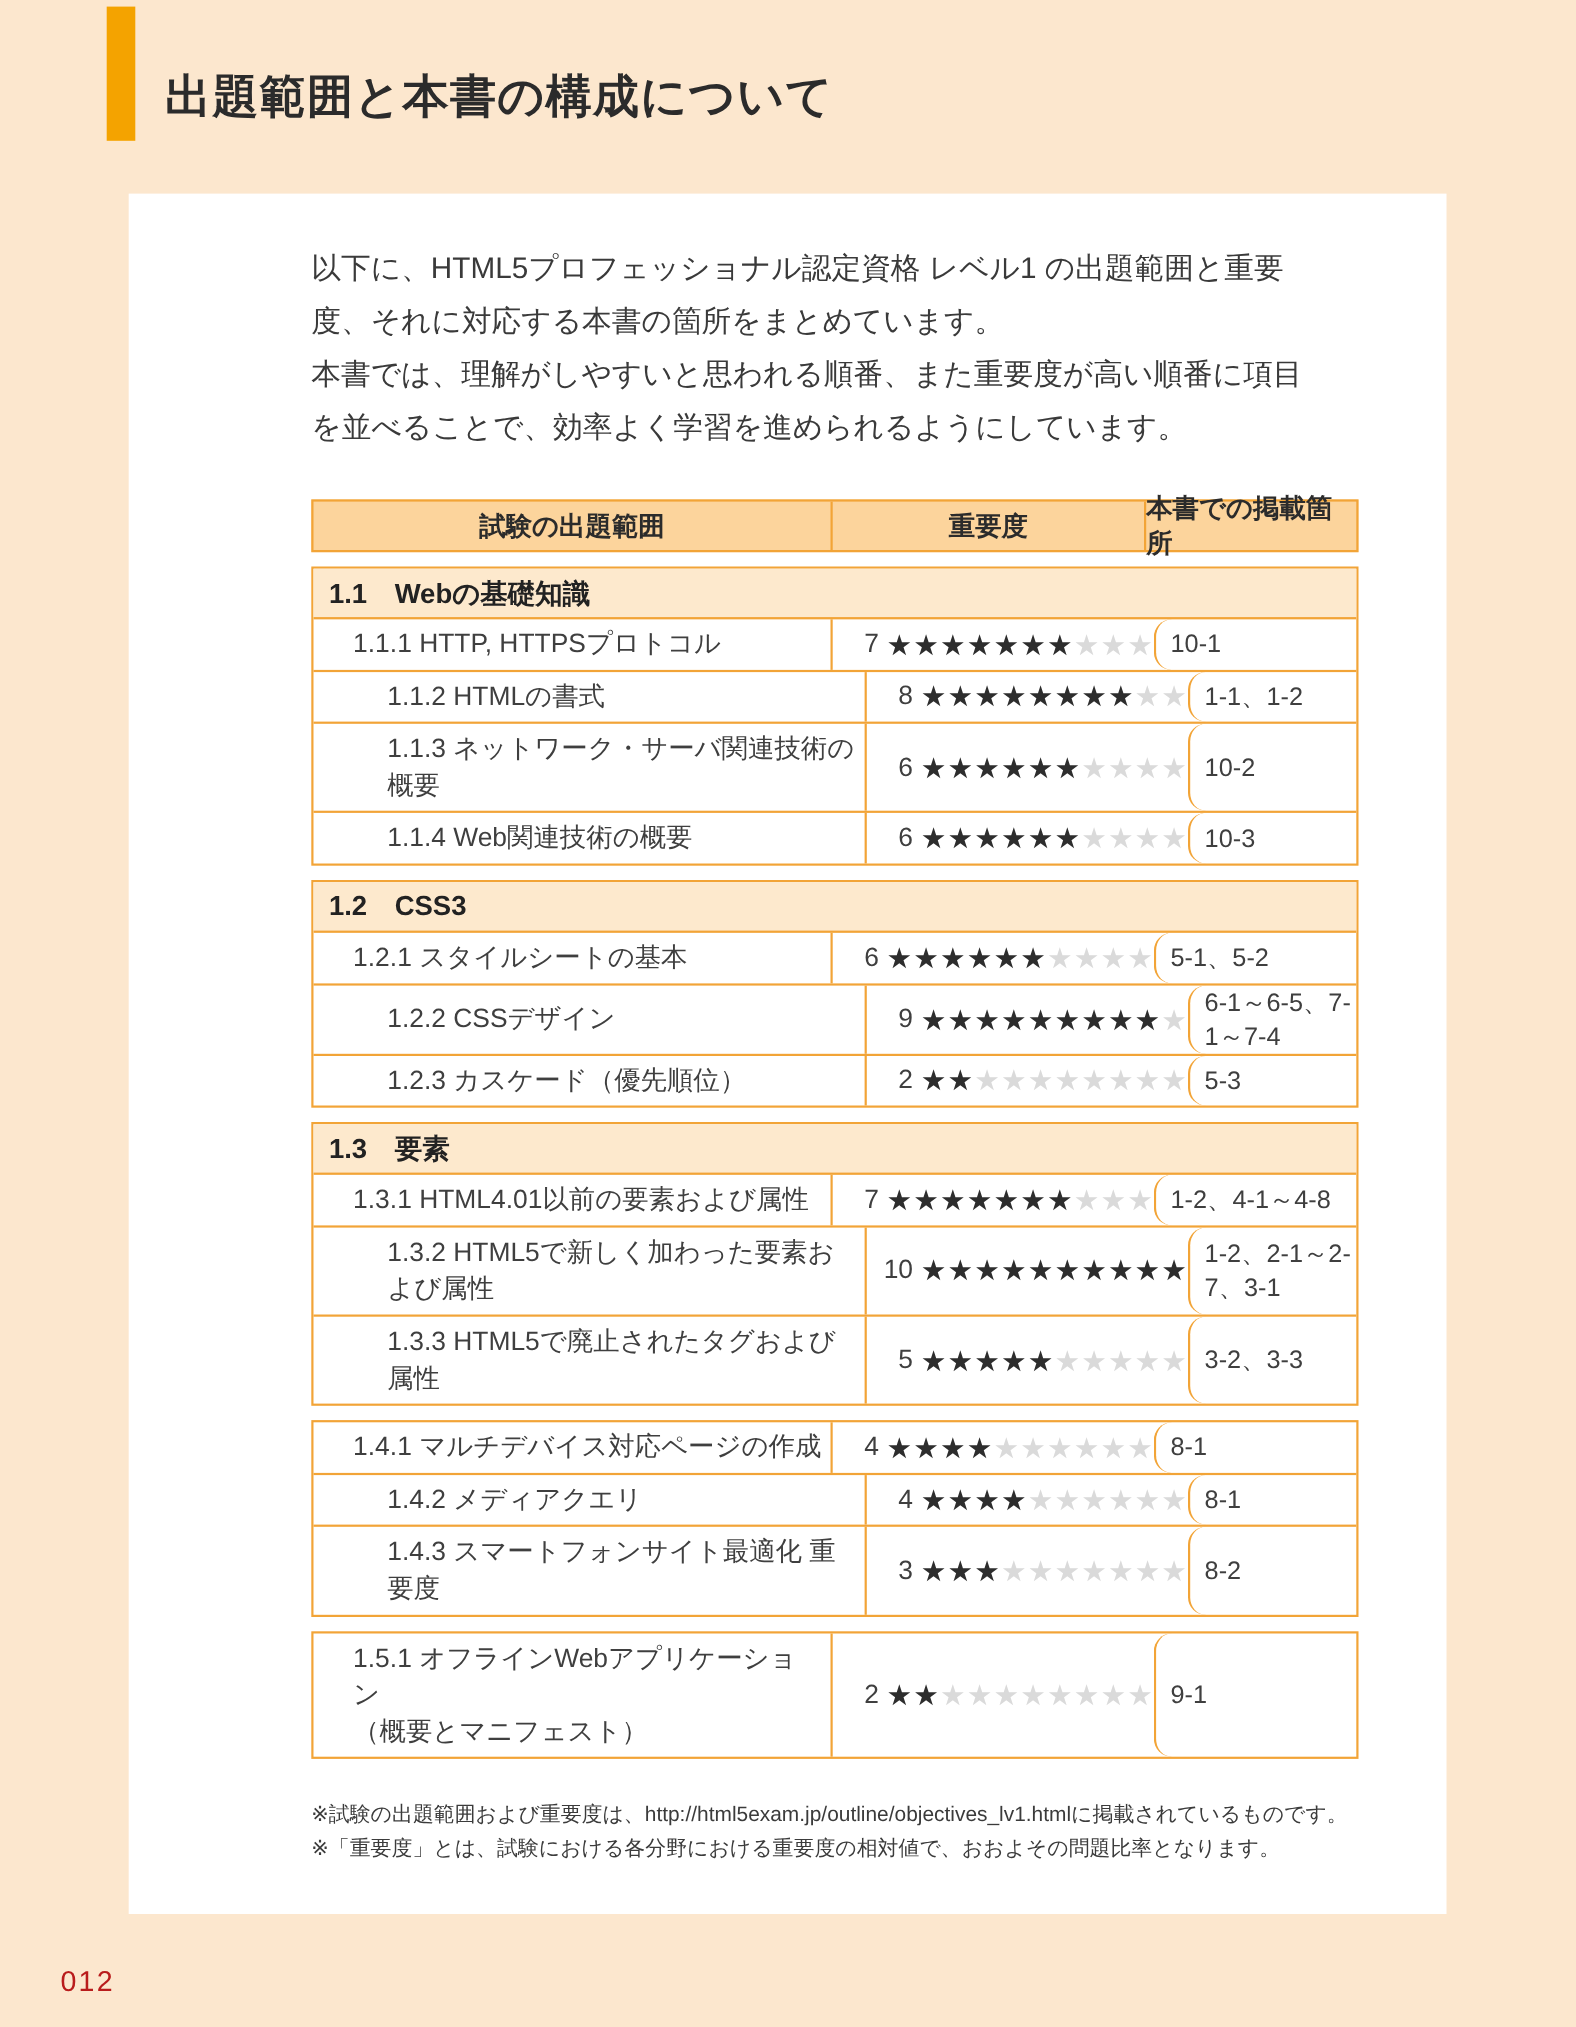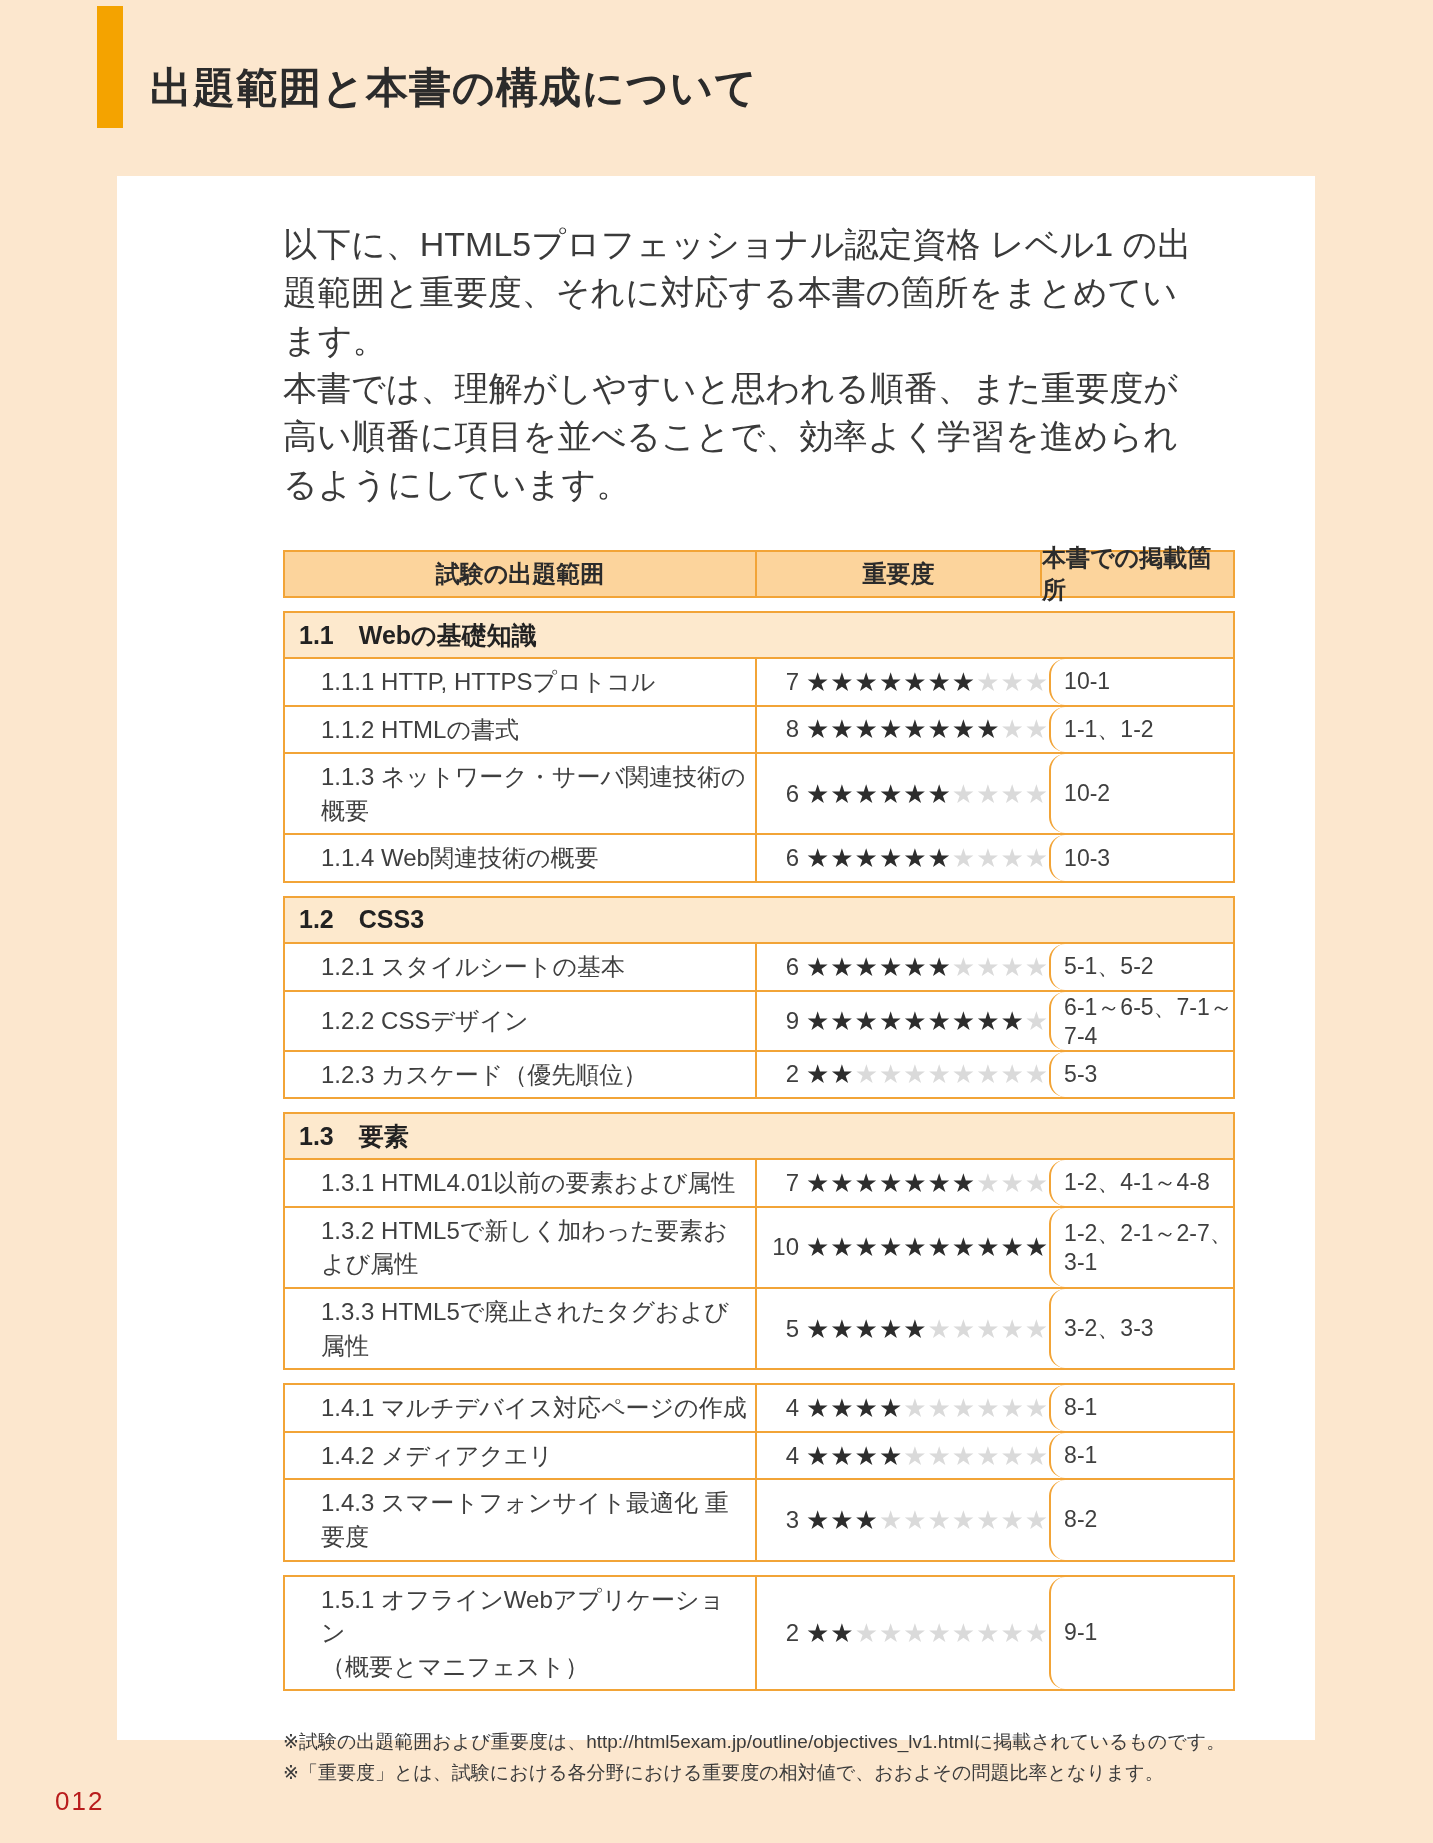--- a/index.html
+++ b/index.html
@@ -20,21 +20,21 @@
   }
   .card {
     position:absolute; left:117px; top:176px; width:1198px; height:1564px;
     background:#FFFFFF;
   }
   .content {
     position:absolute; left:166px; top:44px; width:980px;
   }
   .intro { width:916px; }
   .intro p {
-    font-size:34px; line-height:48px; color:#3A3A3A;
+    font-size:27px; line-height:48px; color:#3A3A3A;
   }
   .exam-table { margin-top:42px; width:952px; }
   .tbl-header {
     display:flex; height:48px; margin-bottom:13px;
     background:#FCD49C; border:2px solid #F2A437;
   }
   .hc {
     display:flex; align-items:center; justify-content:center;
     font-weight:bold; font-size:24px; color:#2B2B2B;
   }
@@ -44,21 +44,21 @@
   .section {
     border:2px solid #F2A437; margin-bottom:13px; background:#FFFFFF;
   }
   .section-header {
     background:#FDE9CD; border-bottom:2px solid #F2A437;
     height:46px; display:flex; align-items:center;
     padding-left:14px; font-weight:bold; font-size:25px; color:#222222;
   }
   .section:last-child .section-header { border-bottom:2px solid #F2A437; }
   .detail-row { display:flex; min-height:44px; }
-  .detail-row + .detail-row { border-top:2px solid #F2A437; }
+  .detail-row + .detail-row { border-top:2px solid #F2A437;padding-left:31px; }
   .d1 {
     flex:0 0 470px; display:flex; align-items:center;
     padding:6px 8px 6px 36px; font-size:24px; color:#3F3F3F;
     white-space:pre-line; line-height:1.4;
   }
   .d2 {
     flex:0 0 285px; border-left:2px solid #F2A437;
     display:flex; align-items:center; padding-left:10px;
   }
   .num {

